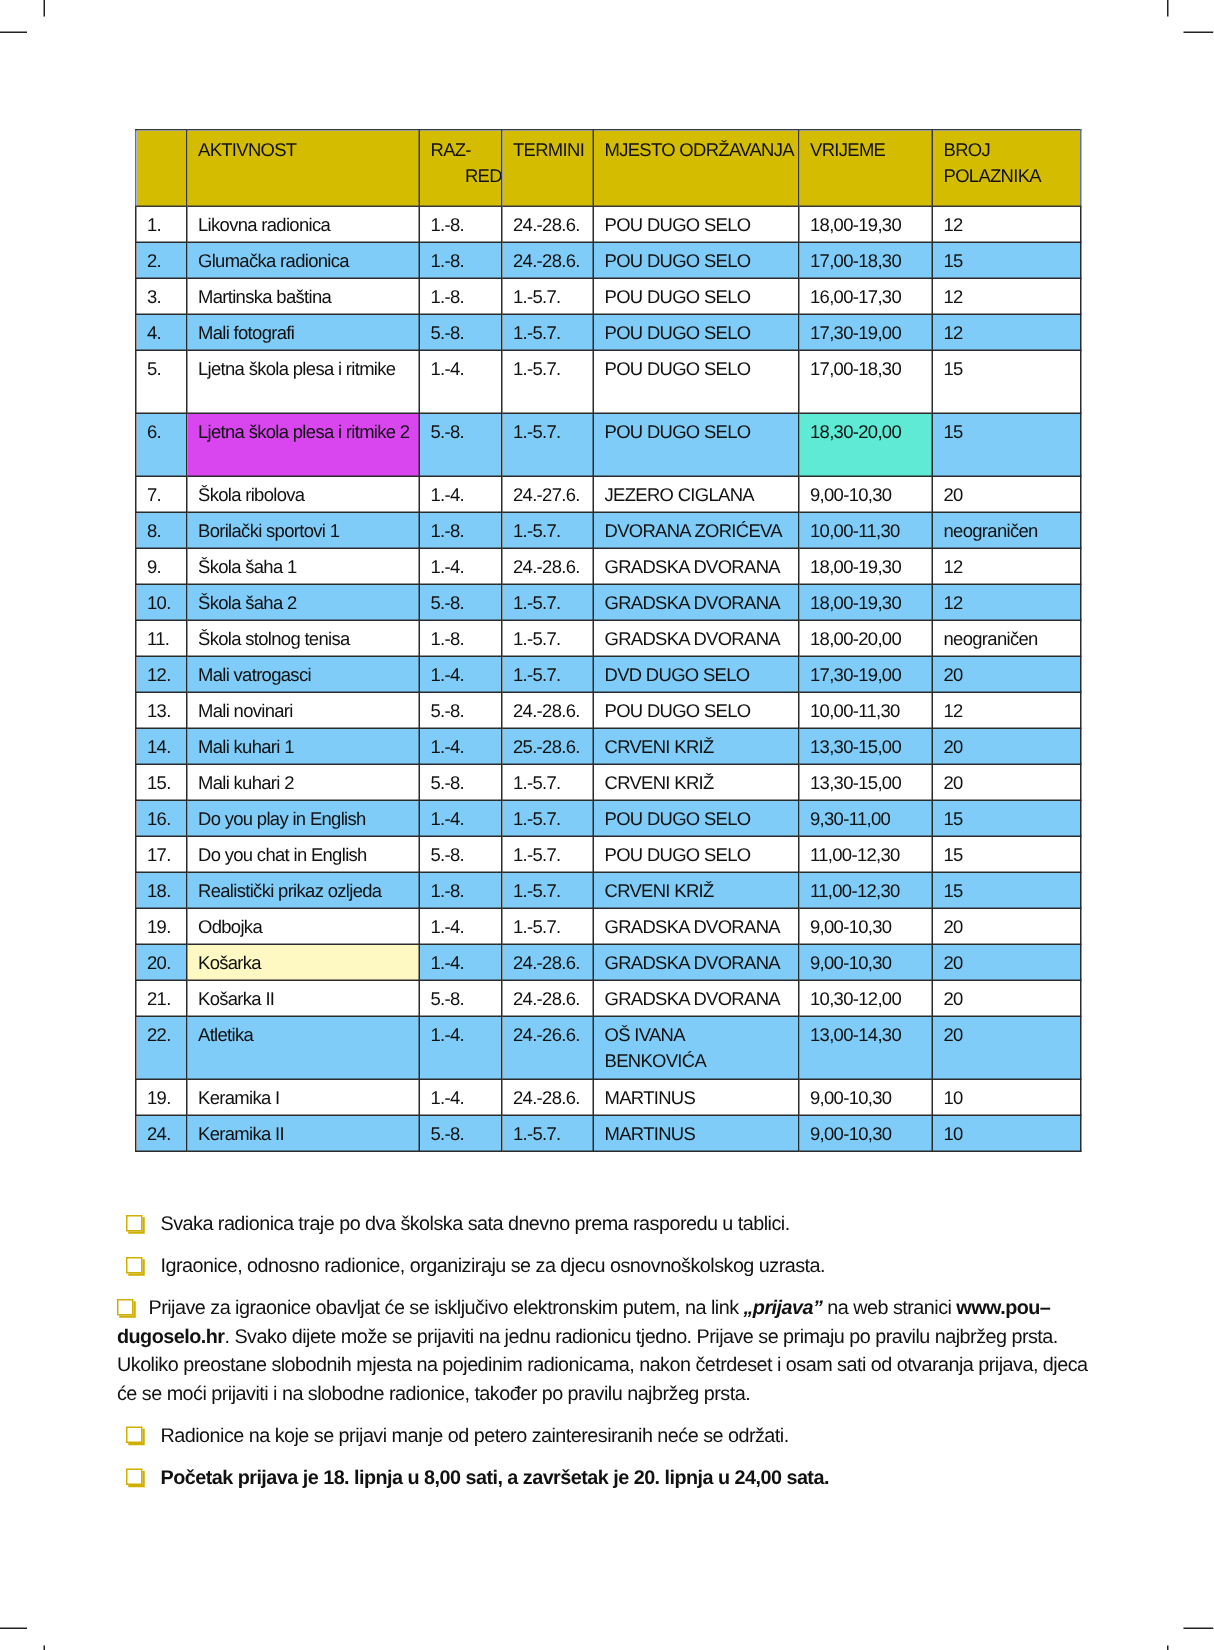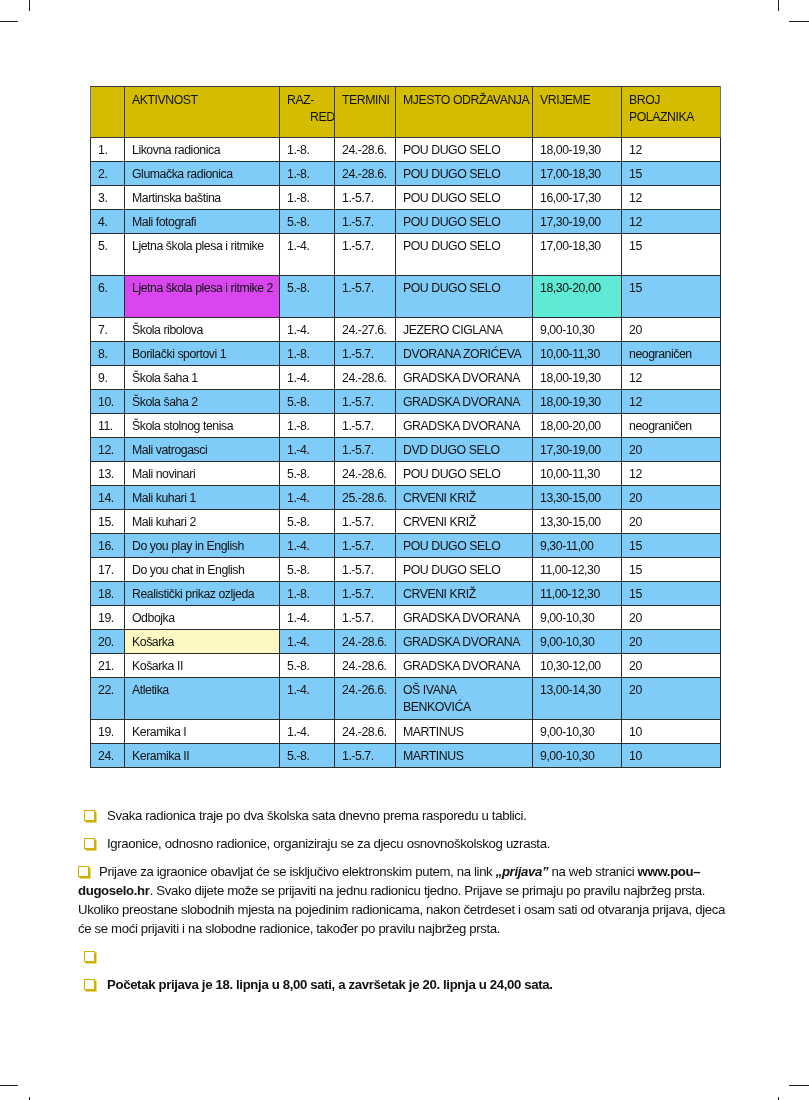--- a/index.html
+++ b/index.html
@@ -353,18 +353,18 @@
   <p class="note">
     <span class="bullet" style="border-color: rgb(207, 175, 0); box-shadow: rgb(207, 175, 0) 1.5px 1.5px 0px;"></span><span>Svaka radionica traje po dva školska sata dnevno prema rasporedu u tablici.</span>
   </p>
   <p class="note">
     <span class="bullet" style="border-color: rgb(207, 175, 0); box-shadow: rgb(207, 175, 0) 1.5px 1.5px 0px;"></span><span>Igraonice, odnosno radionice, organiziraju se za djecu osnovnoškolskog uzrasta.</span>
   </p>
   <p class="note inline-bullet">
     <span class="bullet" style="border-color: rgb(207, 175, 0); box-shadow: rgb(207, 175, 0) 1.5px 1.5px 0px;"></span><span>Prijave za igraonice obavljat će se isključivo elektronskim putem, na link </span><span class="em-strong">„prijava”</span><span> na web stranici </span><span class="strong">www.pou–dugoselo.hr</span><span>. Svako dijete može se prijaviti na jednu radionicu tjedno. Prijave se primaju po pravilu najbržeg prsta.  Ukoliko preostane slobodnih mjesta na pojedinim radionicama, nakon četrdeset i osam sati od otvaranja prijava, djeca će se moći prijaviti i na slobodne radionice, također po pravilu najbržeg prsta.</span>
   </p>
   <p class="note">
-    <span class="bullet" style="border-color: rgb(207, 175, 0); box-shadow: rgb(207, 175, 0) 1.5px 1.5px 0px;"></span>
+    <span class="bullet" style="border-color: rgb(207, 175, 0); box-shadow: rgb(207, 175, 0) 1.5px 1.5px 0px;"></span><span>Radionice na koje se prijavi manje od petero zainteresiranih neće se održati.</span>
   </p>
   <p class="note bold">
     <span class="bullet" style="border-color: rgb(207, 175, 0); box-shadow: rgb(207, 175, 0) 1.5px 1.5px 0px;"></span><span>Početak prijava je 18. lipnja u 8,00 sati, a završetak je 20. lipnja u 24,00 sata.</span>
   </p>
 </div>
 
 </body></html>

